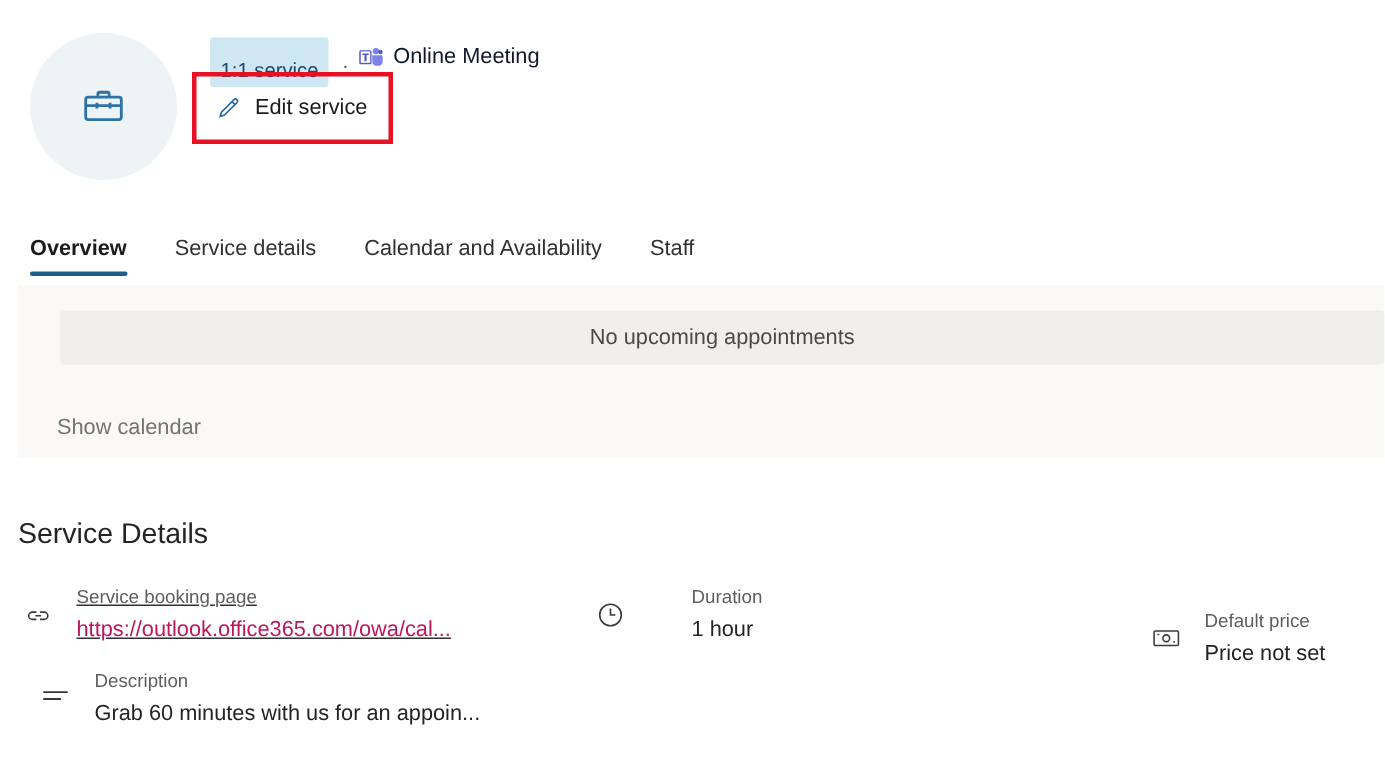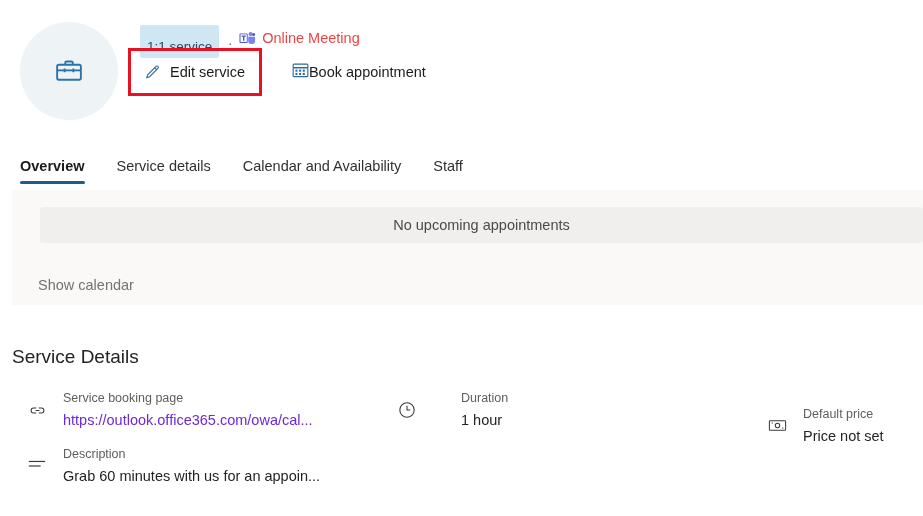--- a/index.html
+++ b/index.html
@@ -57,21 +57,21 @@
     font-size: 14px;
     margin: 0 7px 0 9px;
     line-height: 19px;
     position: relative;
     top: 2px;
   }
   .meeting-type {
     display: flex;
     align-items: center;
     font-size: 14.5px;
-    color: #ef4444;
+    color: #0f172a;
   }
   .meeting-type .ico { margin-right: 6px; display: flex; }
   .action-row {
     display: flex;
     align-items: center;
     margin-top: 9px;
     height: 30px;
     gap: 8px;
   }
   .action-btn {
@@ -185,23 +185,23 @@
     color: #605e5c;
     line-height: 16px;
   }
   .sd-value {
     font-size: 14.5px;
     color: #242424;
     line-height: 22px;
     margin-top: 3px;
     white-space: nowrap;
   }
-  .sd-value.link { color: #6d28d9; cursor: pointer; }
-
-  .col-booking { position: absolute; left: 22px; top: 0; }
+  .sd-value.link { color: #be185d; cursor: pointer; }
+
+  .col-booking { position: absolute; left: 10px; top: 0; text-decoration: underline; }
   .col-duration { position: absolute; left: 392px; top: 0; gap: 28px; }
   .col-price { position: absolute; left: 762px; top: 16px; }
   .col-description { position: absolute; left: 22px; top: 56px; }
 </style>
 </head>
 <body>
 
 <div class="page">
 
   <div class="header">
@@ -245,37 +245,20 @@
             <span class="ico">
               <svg width="17" height="17" viewBox="0 0 20 20" fill="none" stroke="#2c6aa0" stroke-width="1.3">
                 <path d="M14.1 2.9a1.6 1.6 0 0 1 2.3 2.3L6.6 15l-3.3 1 1-3.3 9.8-9.8z"></path>
                 <path d="M12.6 4.4l2.3 2.3"></path>
               </svg>
             </span>
             <span>Edit service</span>
           </div>
         </div>
 
-        <div class="book-wrap">
-          <span class="ico">
-            <svg width="17" height="16" viewBox="0 0 18 17" fill="none" stroke="#2c6aa0" stroke-width="1.2">
-              <rect x="1.2" y="2.2" width="15.6" height="13.4" rx="1"></rect>
-              <path d="M1.2 6.1h15.6" stroke-width="1.6"></path>
-              <g fill="#2c6aa0" stroke="none">
-                <rect x="3.6" y="8.1" width="2.2" height="2.2"></rect>
-                <rect x="7.5" y="8.1" width="2.2" height="2.2"></rect>
-                <rect x="11.4" y="8.1" width="2.2" height="2.2"></rect>
-                <rect x="3.6" y="11.6" width="2.2" height="2.2"></rect>
-                <rect x="7.5" y="11.6" width="2.2" height="2.2"></rect>
-                <rect x="11.4" y="11.6" width="2.2" height="2.2"></rect>
-              </g>
-            </svg>
-          </span>
-          <span class="action-btn">Book appointment</span>
-        </div>
 
       </div>
     </div>
   </div>
 
   <div class="tabs">
     <div class="tab active">Overview</div>
     <div class="tab">Service details</div>
     <div class="tab">Calendar and Availability</div>
     <div class="tab">Staff</div>

